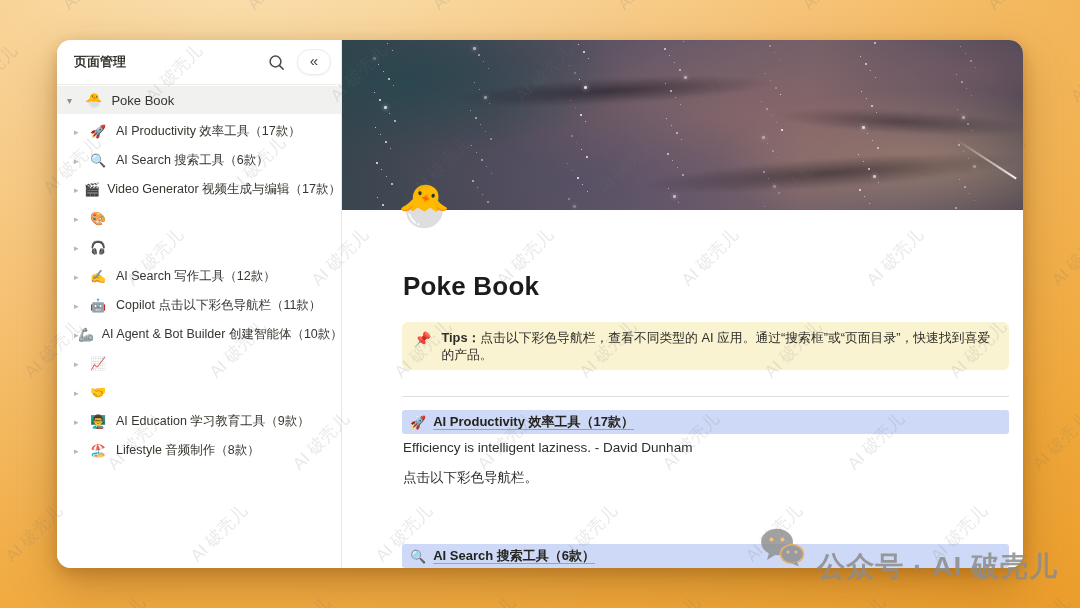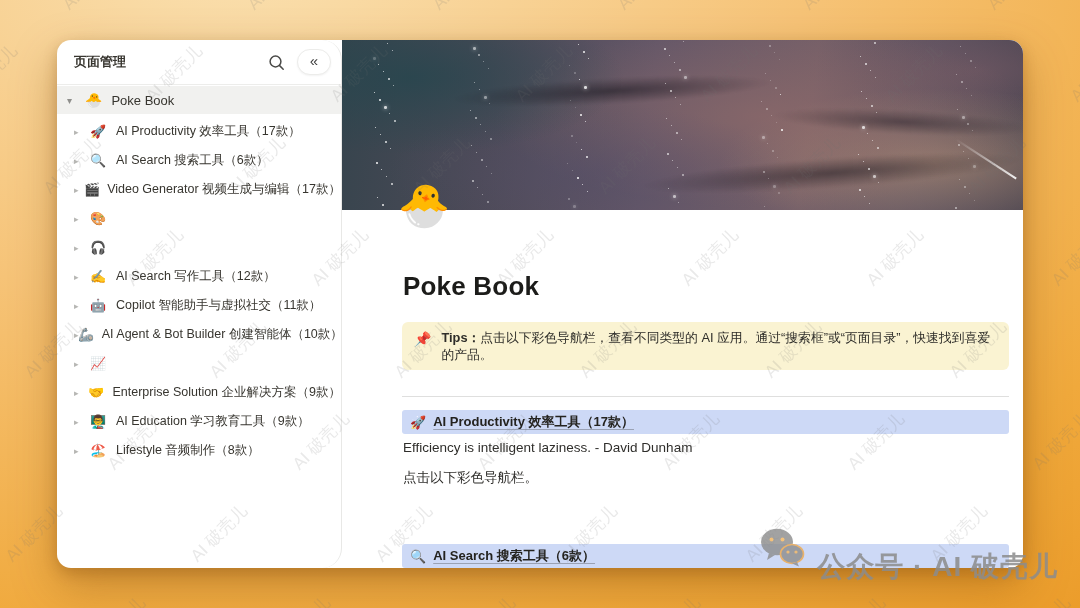--- a/index.html
+++ b/index.html
@@ -8,21 +8,21 @@
     font-family:"Liberation Sans","DejaVu Sans",sans-serif;
     background: radial-gradient(140% 160% at 22% -10%, #fae1b2 0%, #f6c377 38%, #f0a93c 72%, #e8941f 100%);
     position:relative; color:#37352f;
   }
   .window {
     position:absolute; left:57px; top:40px; width:966px; height:528px;
     background:#fff; border-radius:14px; overflow:hidden; display:flex;
     box-shadow:0 18px 45px rgba(125,70,8,.38), 0 5px 14px rgba(125,70,8,.28);
   }
   
-  .sidebar { width:285px; min-width:285px; background:#fff; border-right:1px solid #e8e8e6; display:flex; flex-direction:column;border-radius:20px; }
+  .sidebar { width:285px; min-width:285px; background:#fff; border-right:1px solid #e8e8e6; display:flex; flex-direction:column; }
   .sb-header { height:45px; display:flex; align-items:center; padding:0 10px 0 17px; border-bottom:1px solid #ededeb; }
   .sb-title { flex:1; font-size:13px; font-weight:bold; color:#37352f; }
   .icon-btn { display:flex; align-items:center; justify-content:center; background:none; border:none; cursor:pointer; }
   .sb-collapse { margin-left:12px; border:1px solid #ececea; background:#fff; border-radius:15px;
     padding:2px 12px 4px; font-size:15px; color:#3d3d3d; box-shadow:0 1px 2px rgba(0,0,0,.05); line-height:1.2; }
   .sb-root { height:28px; margin-top:1px; display:flex; align-items:center; background:#f1f1ef; padding-left:10px; cursor:pointer; }
   .caret-d { width:15px; font-size:10px; color:#8f8f8c; }
   .sb-root .emoji { font-size:14px; margin:0 9px 0 3px; }
   .sb-root .label { font-size:13px; color:#37352f; }
   .sb-items { padding-top:3px; }
@@ -120,35 +120,34 @@
           <span class="emoji">🎧</span>
         </div>
       <div class="sb-item">
           <span class="caret">▸</span>
           <span class="emoji">✍️</span>
           <span class="label">AI Search 写作工具（12款）</span>
         </div>
       <div class="sb-item">
           <span class="caret">▸</span>
           <span class="emoji">🤖</span>
-          <span class="label">Copilot 智能助手与虚拟社交（11款）</span>
+          <span class="label">Copilot 点击以下彩色导航栏（11款）</span>
         </div>
       <div class="sb-item">
           <span class="caret">▸</span>
           <span class="emoji">🦾</span>
           <span class="label">AI Agent &amp; Bot Builder 创建智能体（10款）</span>
         </div>
       <div class="sb-item">
           <span class="caret">▸</span>
           <span class="emoji">📈</span>
         </div>
       <div class="sb-item">
           <span class="caret">▸</span>
           <span class="emoji">🤝</span>
-          <span class="label">Enterprise Solution 企业解决方案（9款）</span>
         </div>
       <div class="sb-item">
           <span class="caret">▸</span>
           <span class="emoji">👨‍🏫</span>
           <span class="label">AI Education 学习教育工具（9款）</span>
         </div>
       <div class="sb-item">
           <span class="caret">▸</span>
           <span class="emoji">🏖️</span>
           <span class="label">Lifestyle 音频制作（8款）</span>

